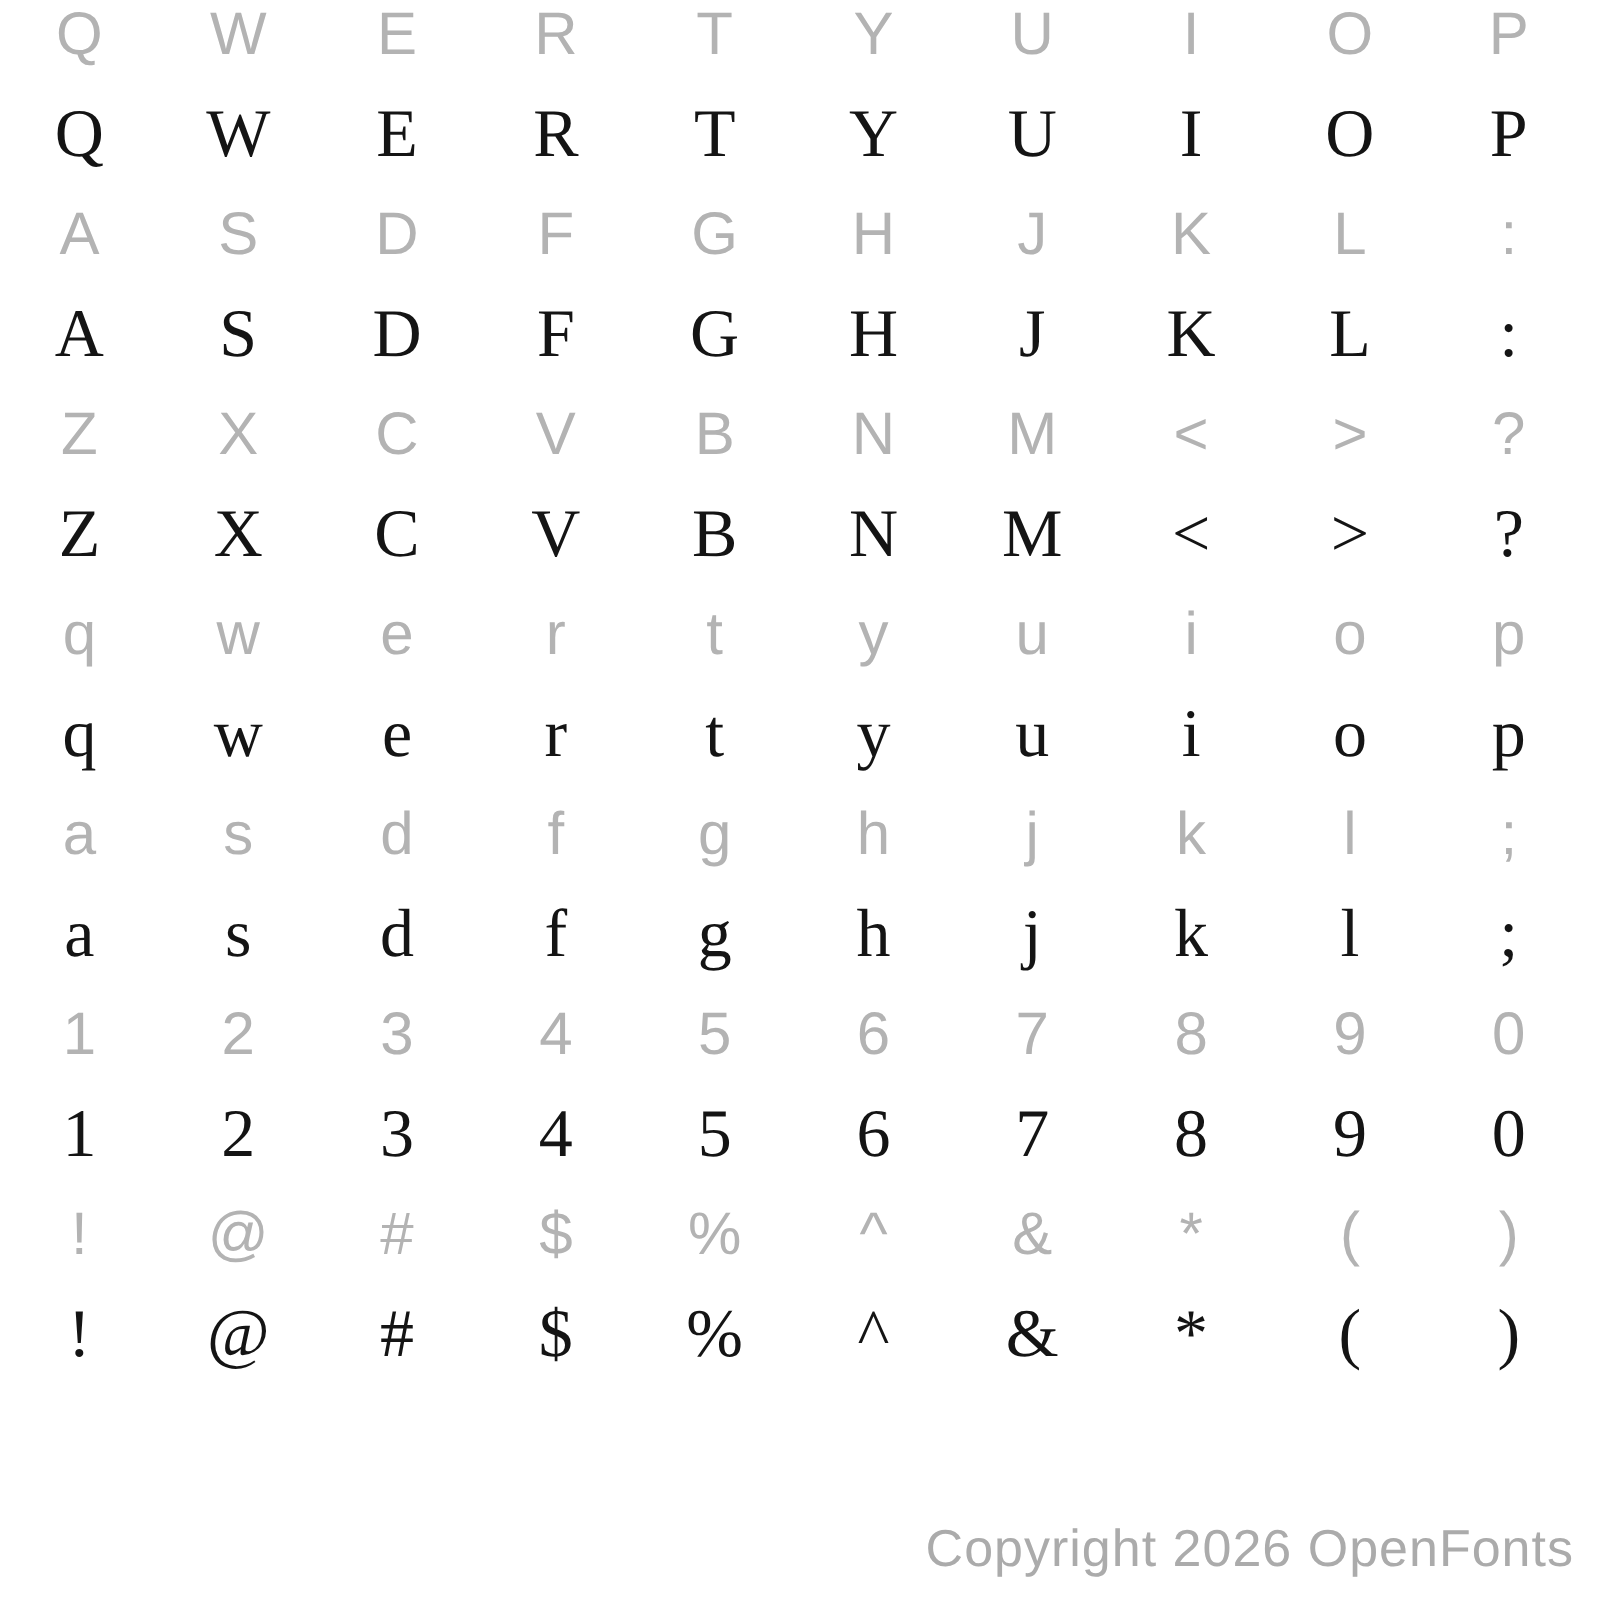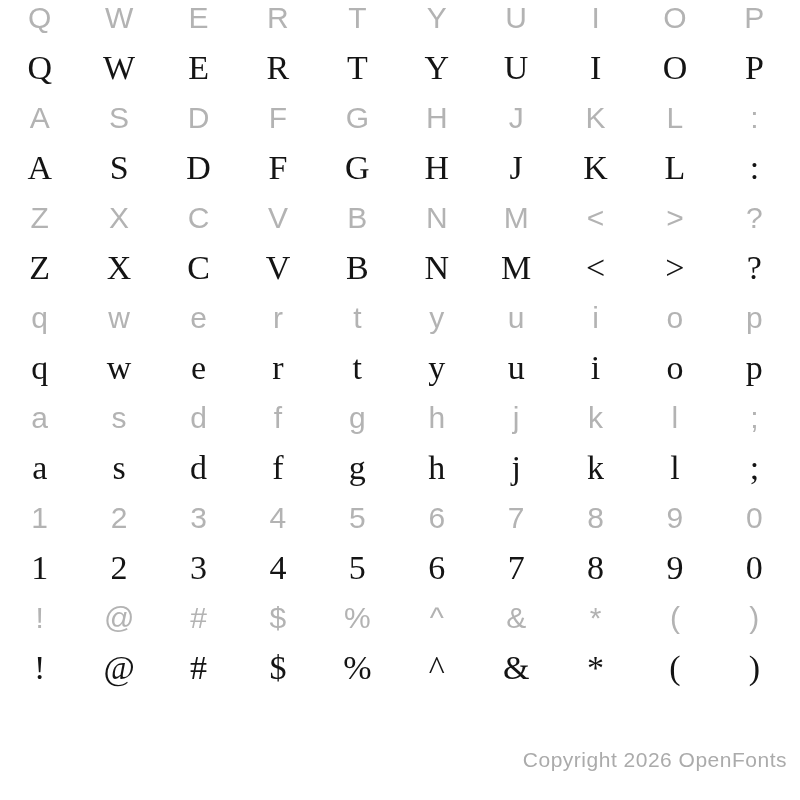--- a/index.html
+++ b/index.html
@@ -34,23 +34,23 @@
     font-size: 30px;
   }
   .row.sample-serif .cell {
     font-family: "Liberation Serif", serif;
     font-size: 34px;
   }
 
   .watermark {
     position: absolute;
     right: 13px;
-    bottom: 28px;
+    bottom: 10px;
     font-family: "Liberation Sans", sans-serif;
-    font-size: 21px;
+    font-size: 26px;
     letter-spacing: 0.5px;
   }
 </style>
 </head>
 <body>
 
 <div class="specimen" id="glyph-grid">
     <div class="row reference-sans" style="color: rgb(179, 179, 179);">
       <span class="cell">Q</span>
       <span class="cell">W</span>

